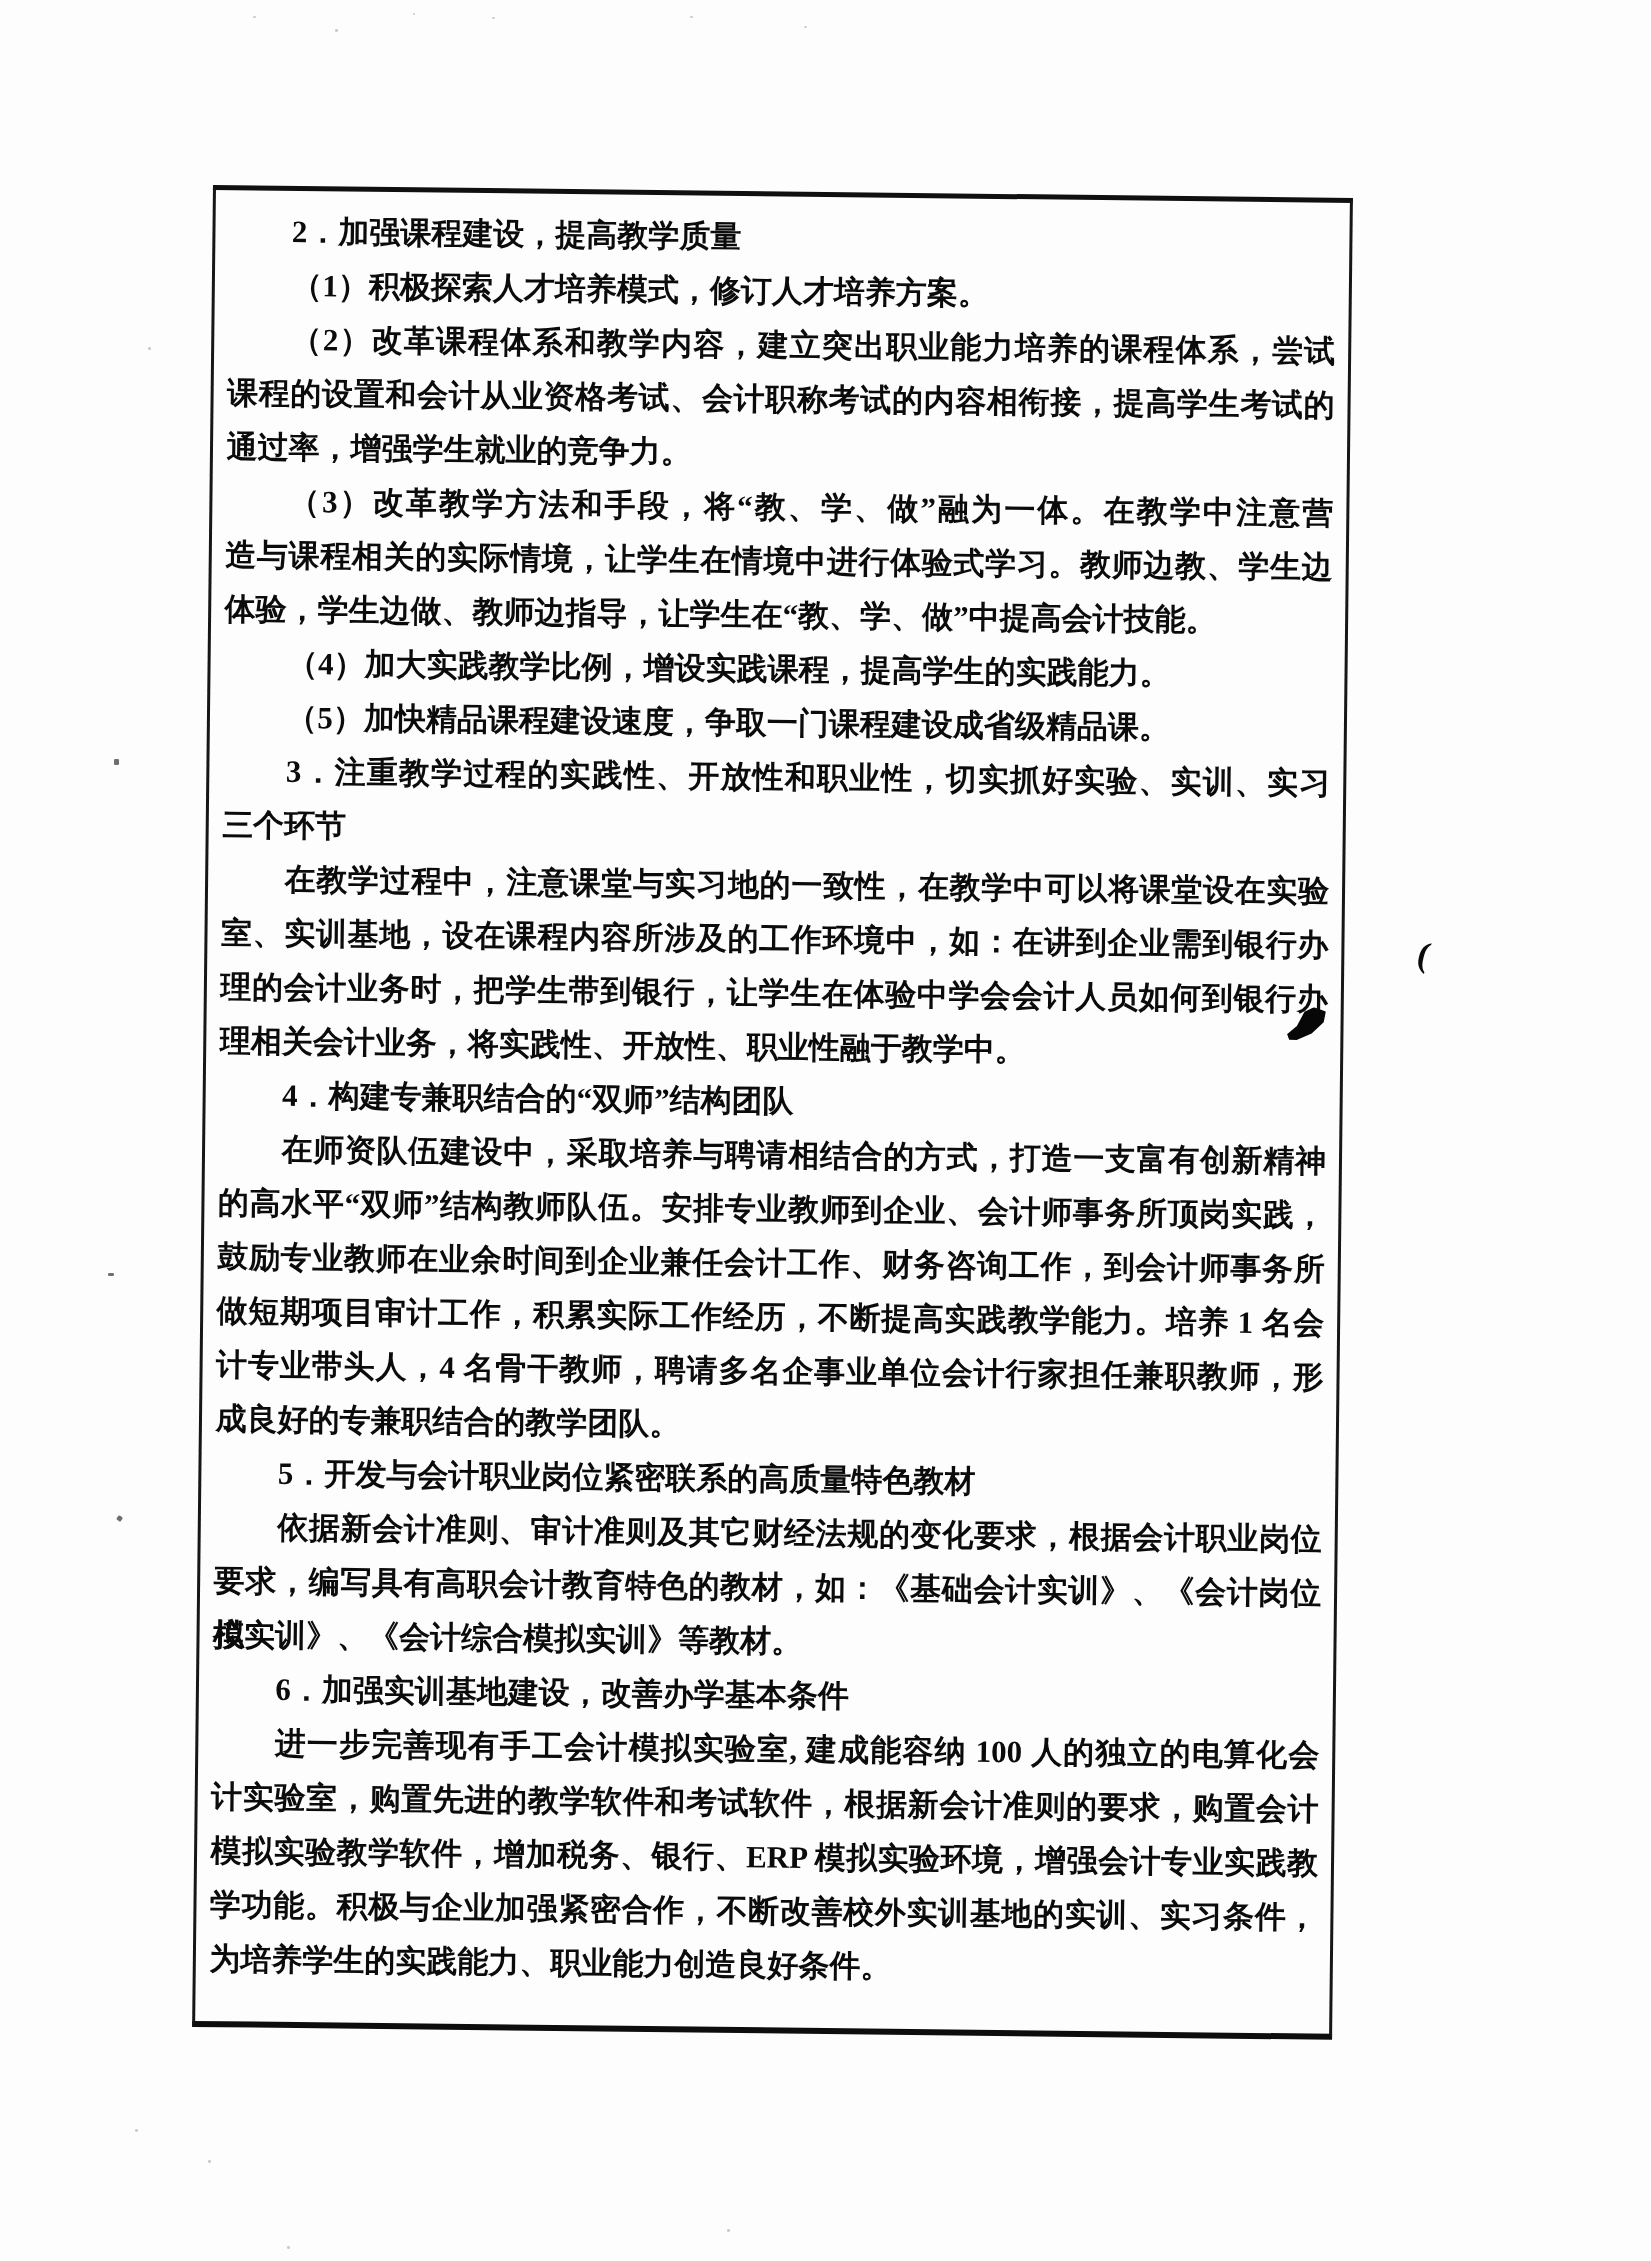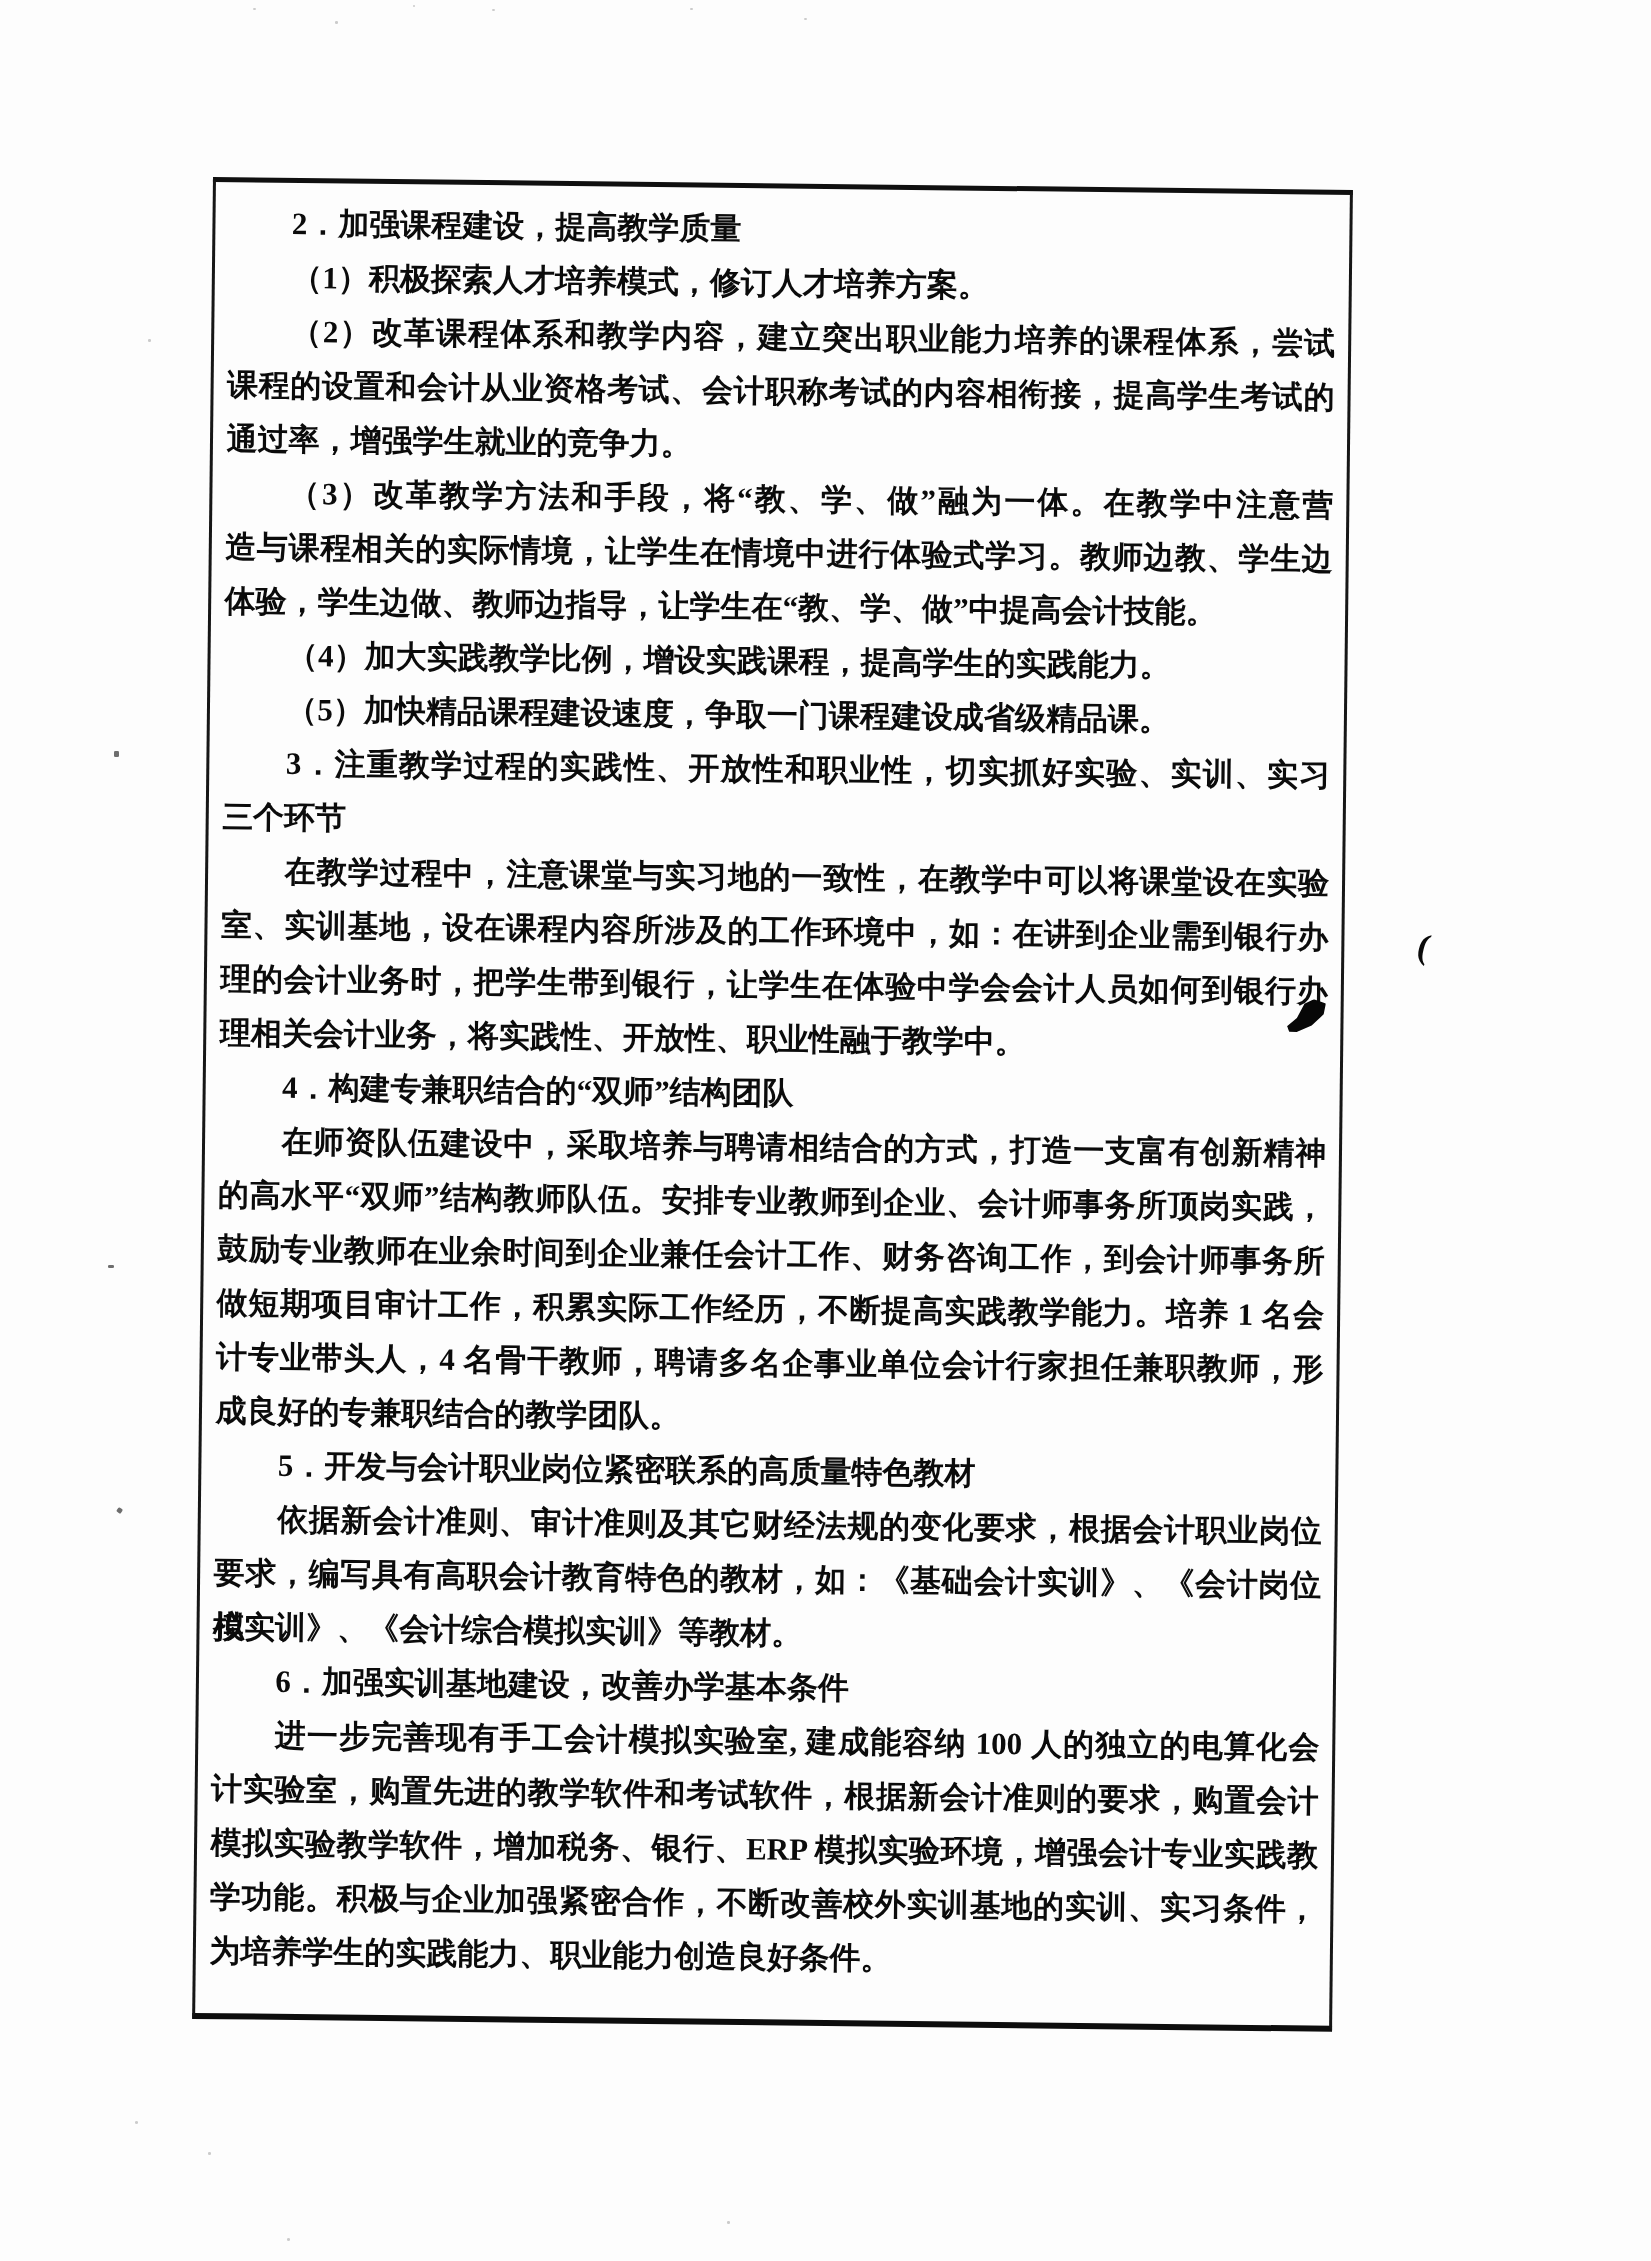--- a/index.html
+++ b/index.html
@@ -4,21 +4,21 @@
 <style>
   html, body {
     margin: 0; padding: 0;
     width: 1651px; height: 2261px;
     background: #fdfdfd;
     overflow: hidden;
     font-family: "Liberation Serif", "DejaVu Serif", serif;
   }
   .page {
     position: absolute;
-    left: 0; top: 0;
+    left: 0; top: 8px;
     width: 1651px; height: 1920px;
     background: #fdfdfd;
   }
   
   .cell-box {
     position: absolute;
     left: 213px; top: 177px;
     width: 1140px; height: 1842px;
     box-sizing: border-box;
     border-top: 5.8px solid #101010;

